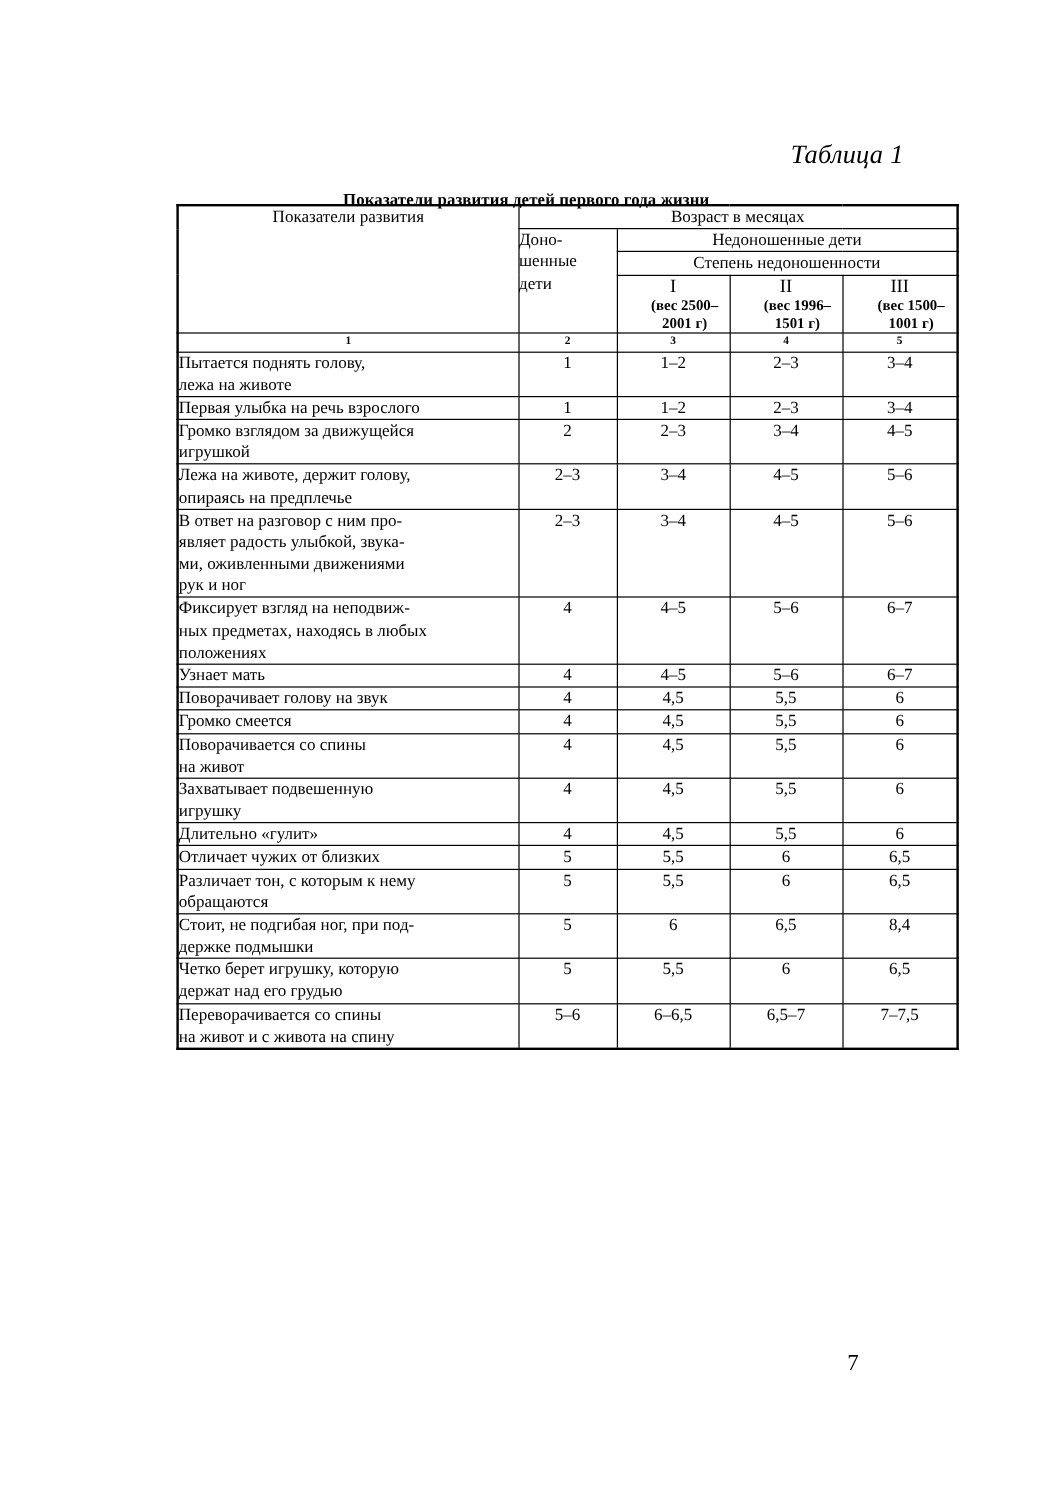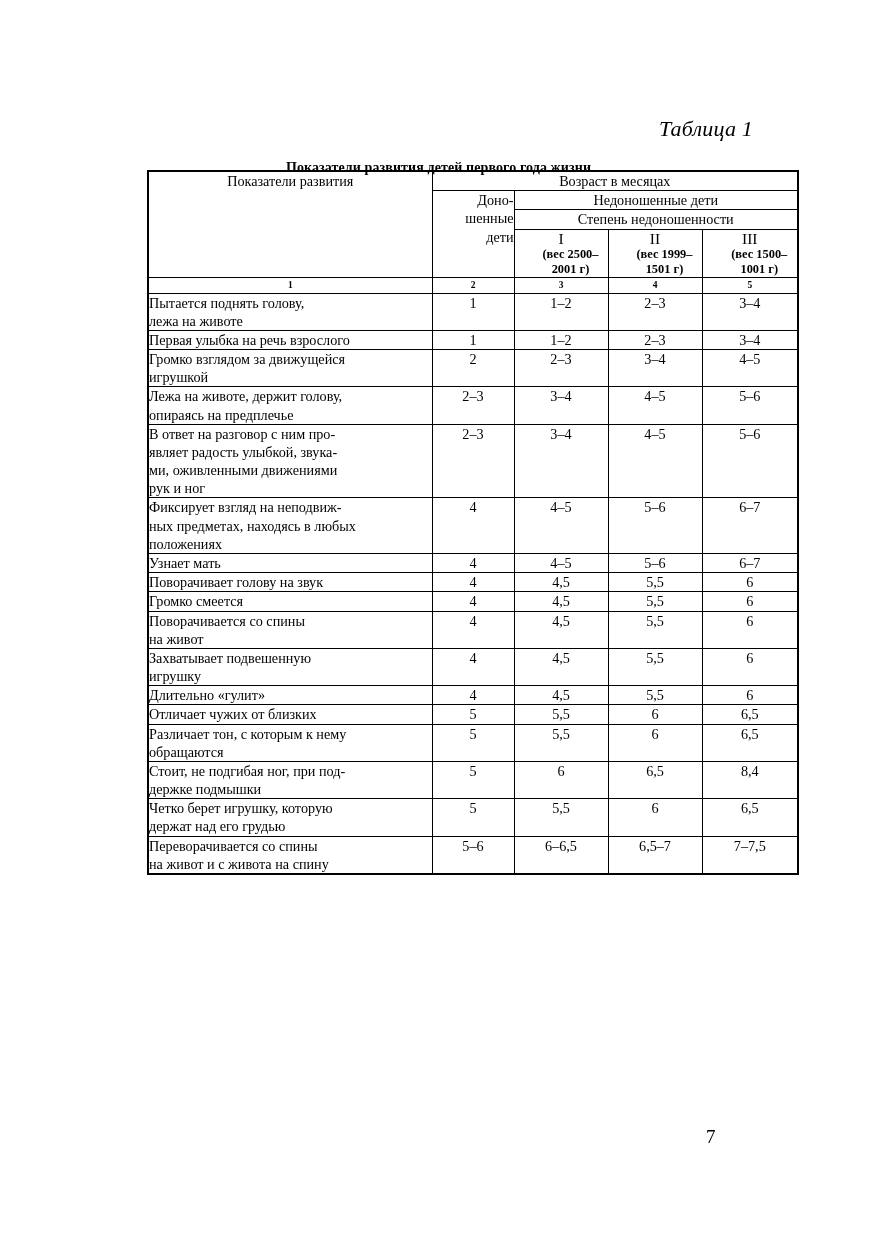--- a/index.html
+++ b/index.html
@@ -82,21 +82,21 @@
     padding: 4px 2px;
     margin-top: 28px;
   }
   th.hdr-ind {
     text-align: center;
     font-weight: bold;
     font-size: 15.4px;
     vertical-align: middle;
   }
   th.hdr-dono {
-    text-align: right;
+    text-align: left;
     font-weight: bold;
     font-size: 15.2px;
     vertical-align: middle;
     line-height: 1.35;
     padding: 2px 1px;
   }
   th.hdr-deg {
     text-align: center;
     font-weight: bold;
     vertical-align: middle;
@@ -182,21 +182,21 @@
           <th class="hdr" colspan="3">Степень недоношенности</th>
         </tr>
         <tr>
           <th class="hdr-deg">
             <span class="roman">I</span>
             <span class="weight">(вес 2500–</span>
             <span class="weight">2001 г)</span>
           </th>
           <th class="hdr-deg">
             <span class="roman">II</span>
-            <span class="weight">(вес 1999–</span>
+            <span class="weight">(вес 1996–</span>
             <span class="weight">1501 г)</span>
           </th>
           <th class="hdr-deg">
             <span class="roman">III</span>
             <span class="weight">(вес 1500–</span>
             <span class="weight">1001 г)</span>
           </th>
         </tr>
         <tr class="numrow">
           <td>1</td>

